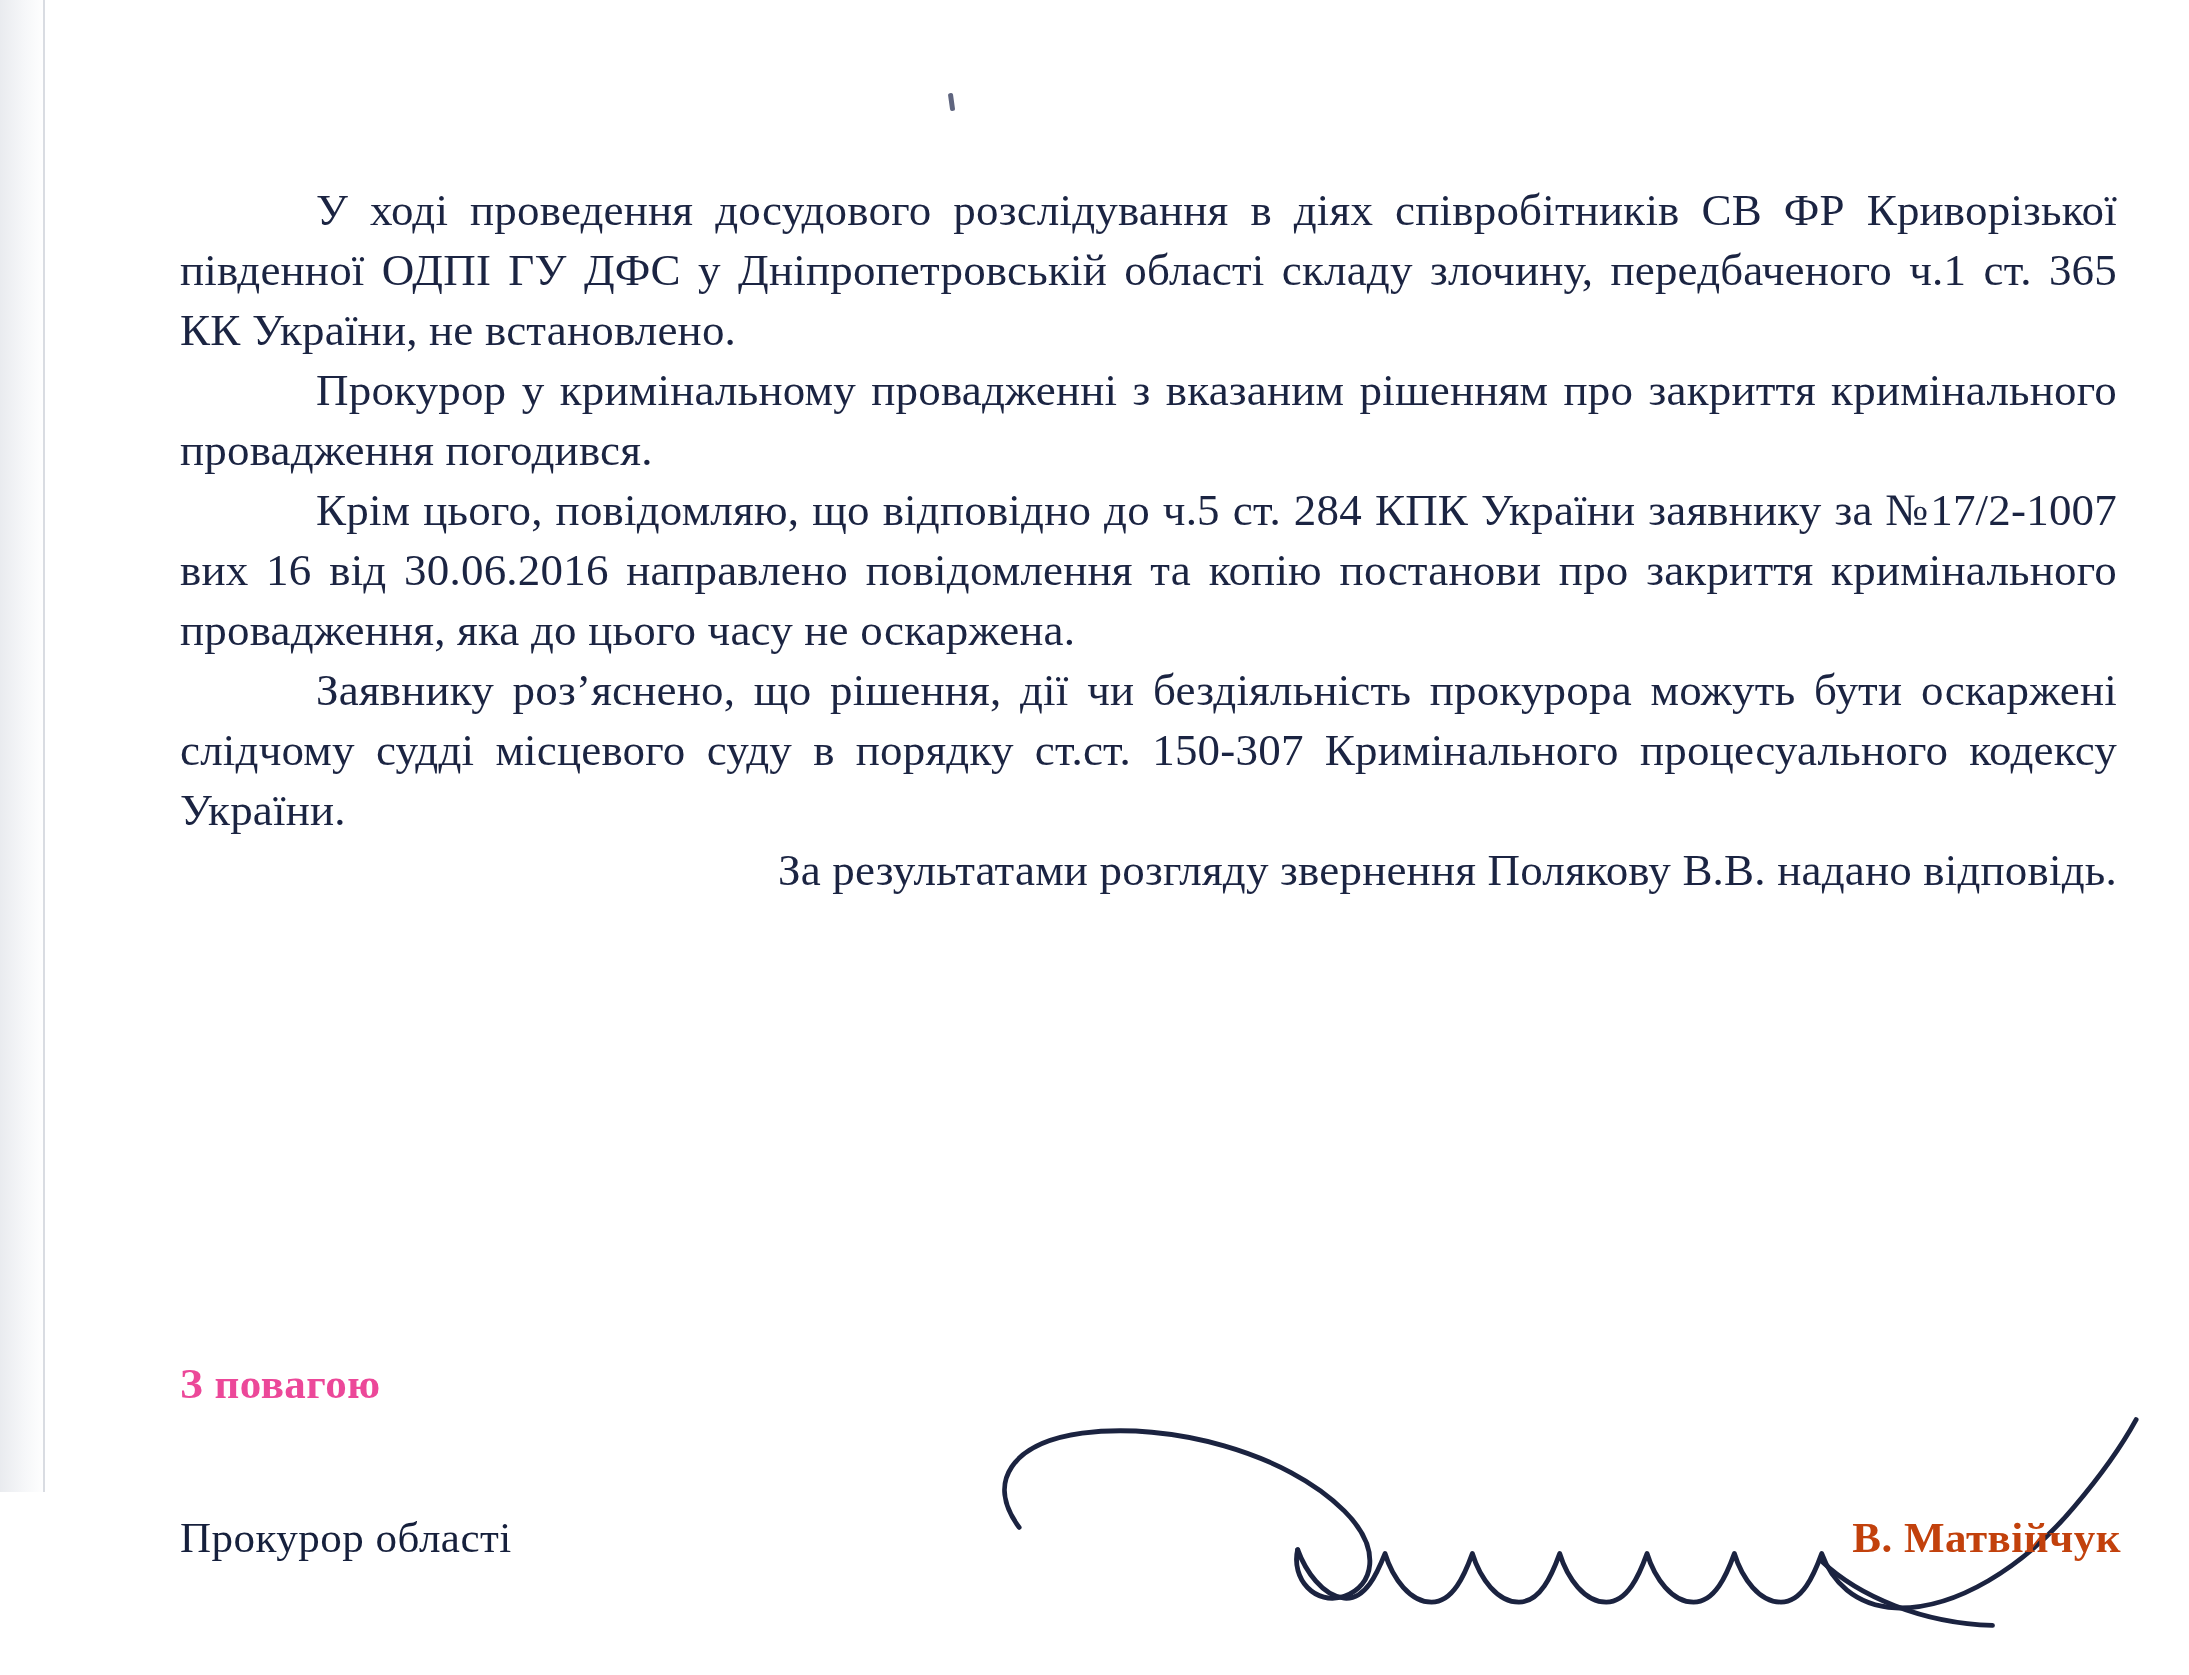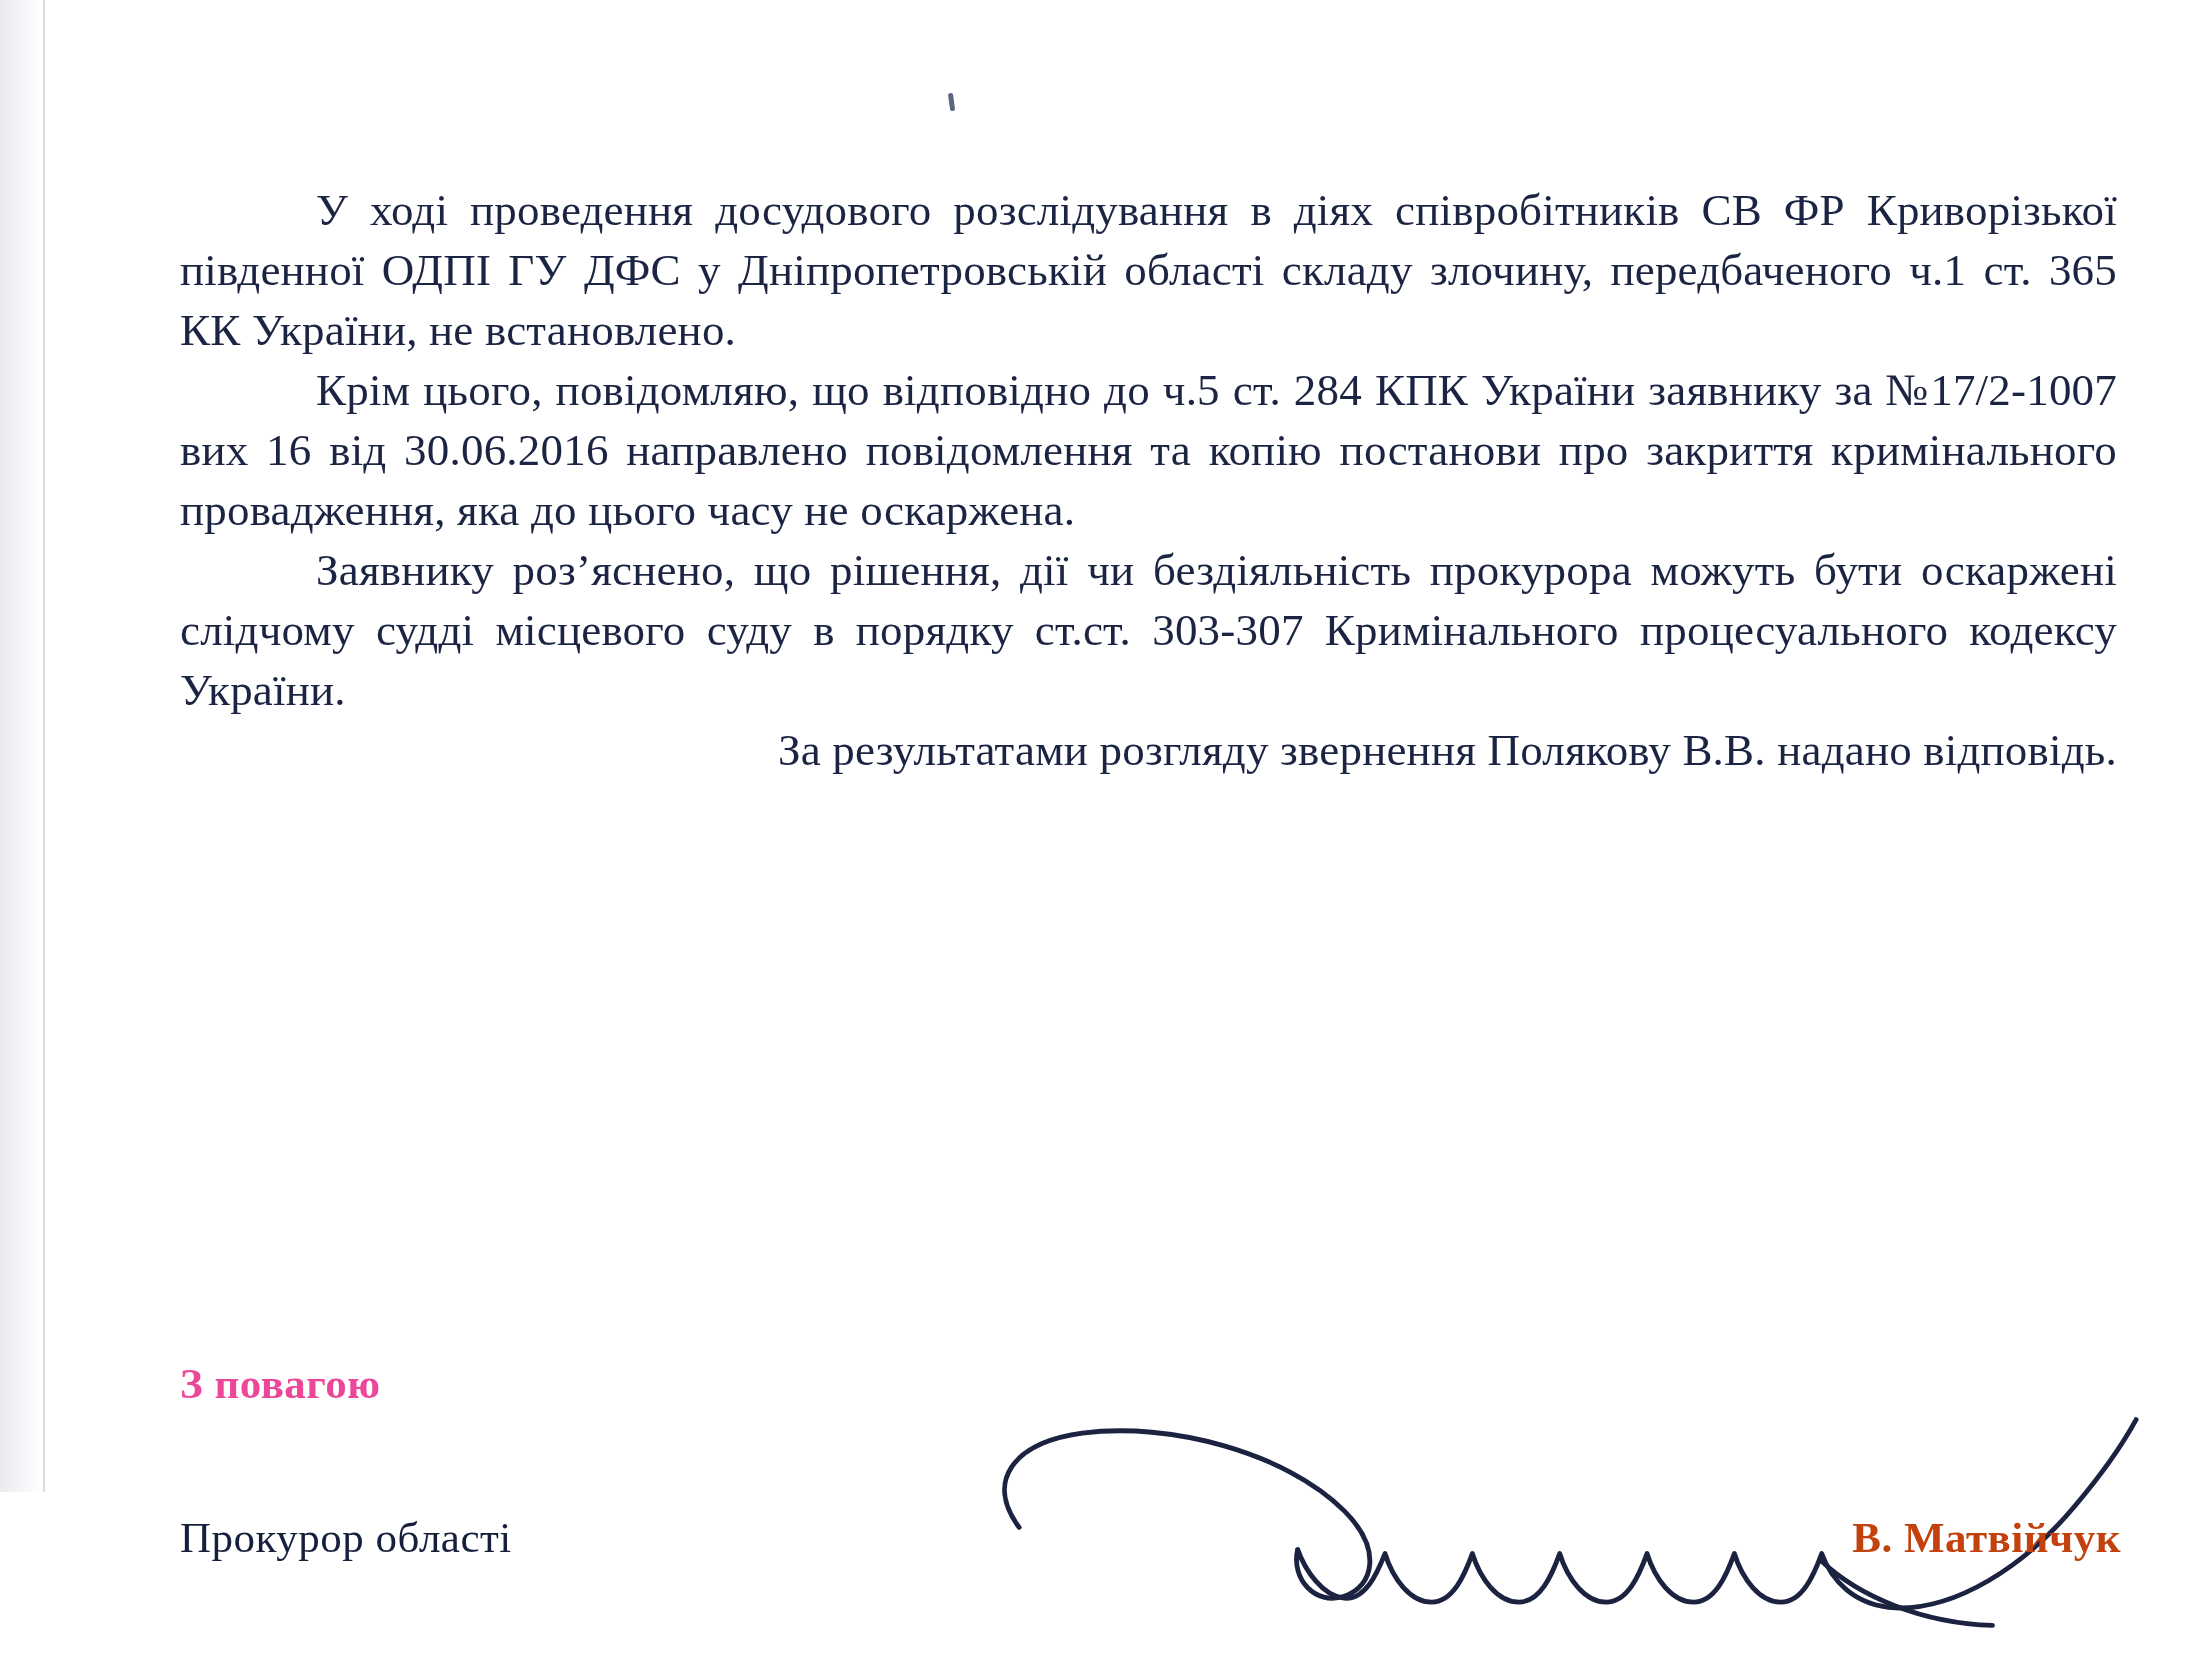--- a/index.html
+++ b/index.html
@@ -130,22 +130,23 @@
 
 <div class="page">
 
   <div class="scan-edge"></div>
   <div class="scan-edge-line"></div>
 
   <div class="tiny-mark"></div>
 
   <div class="doc-body">
     <p class="para">У ході проведення досудового розслідування в діях співробітників СВ ФР Криворізької південної ОДПІ ГУ ДФС у Дніпропетровській області складу злочину, передбаченого ч.1 ст. 365 КК України, не встановлено.</p>
+    <p class="para">Прокурор у кримінальному провадженні з вказаним рішенням про закриття кримінального провадження погодився.</p>
     <p class="para">Крім цього, повідомляю, що відповідно до ч.5 ст. 284 КПК України заявнику за №17/2-1007 вих 16 від 30.06.2016 направлено повідомлення та копію постанови про закриття кримінального провадження, яка до цього часу не оскаржена.</p>
-    <p class="para">Заявнику роз’яснено, що рішення, дії чи бездіяльність прокурора можуть бути оскаржені слідчому судді місцевого суду в порядку ст.ст. 303-307 Кримінального процесуального кодексу України.</p>
+    <p class="para">Заявнику роз’яснено, що рішення, дії чи бездіяльність прокурора можуть бути оскаржені слідчому судді місцевого суду в порядку ст.ст. 150-307 Кримінального процесуального кодексу України.</p>
     <p class="para">За результатами розгляду звернення Полякову В.В. надано відповідь.</p>
   </div>
 
   <div class="sign-block">
     <div class="sign-regards">З повагою</div>
 
     <div class="sign-row">
       <div class="sign-title">Прокурор області</div>
 
       <div class="signature">

